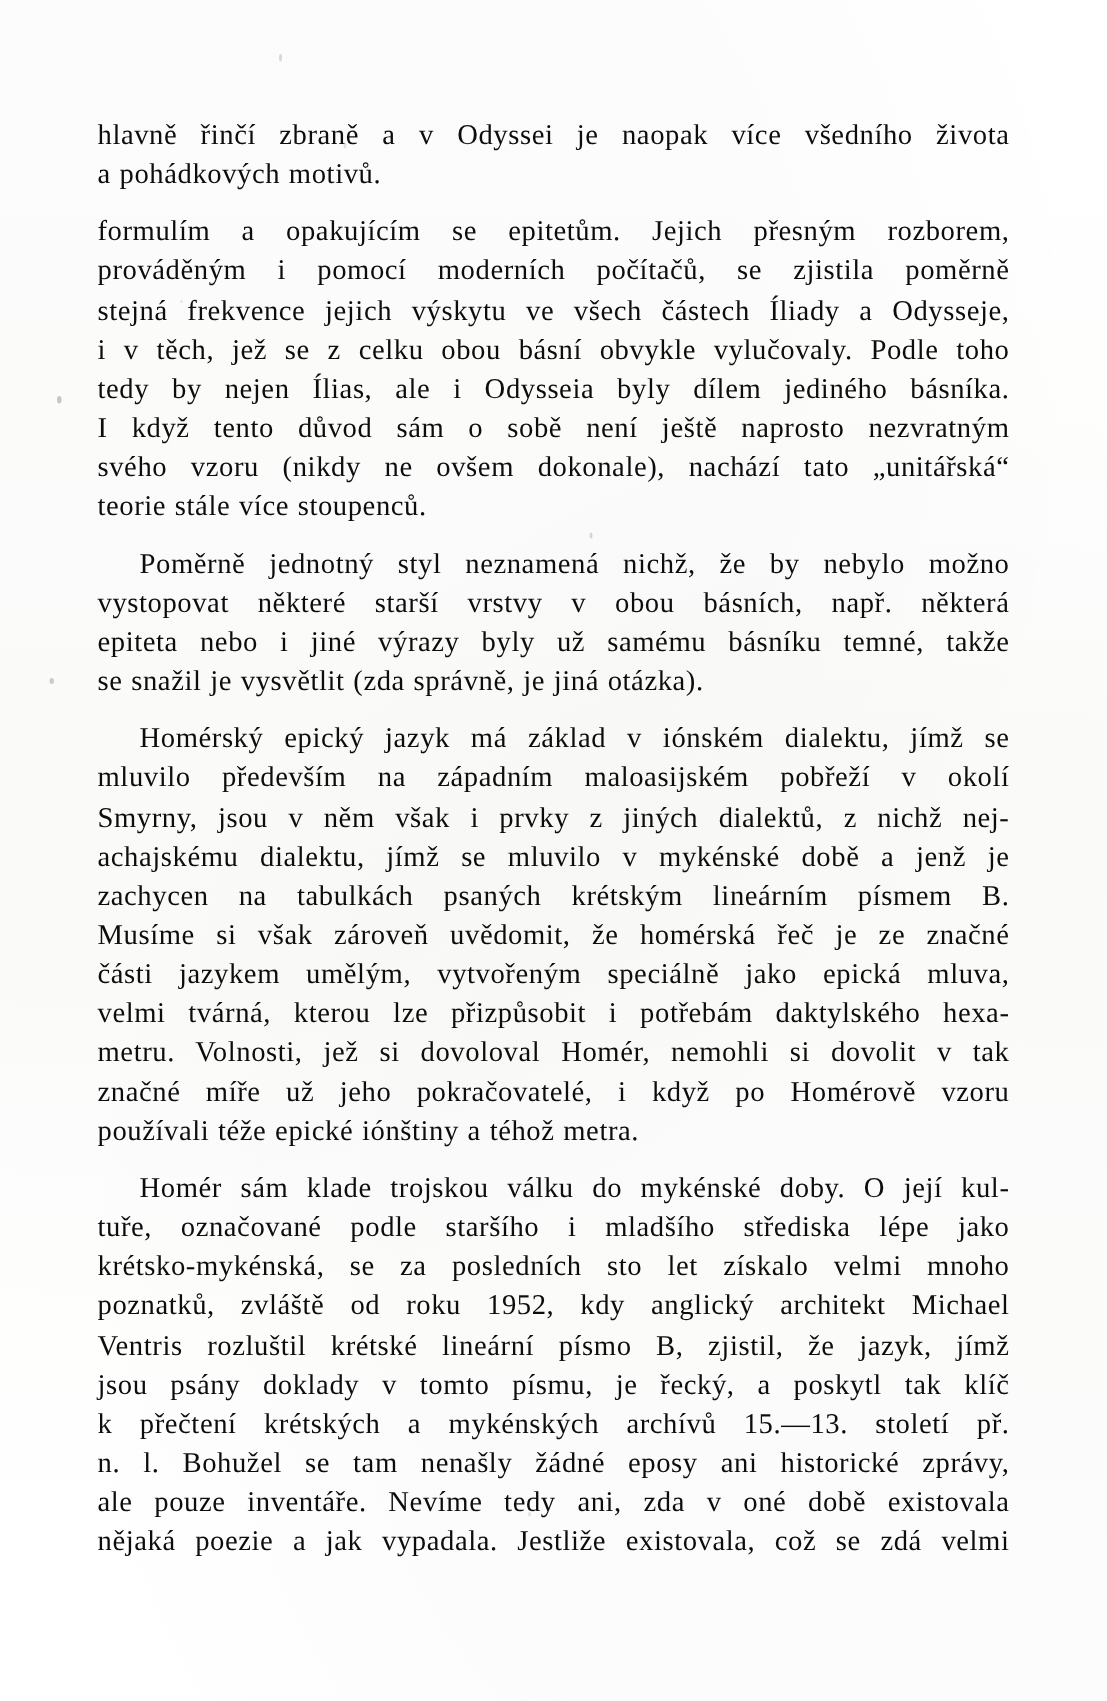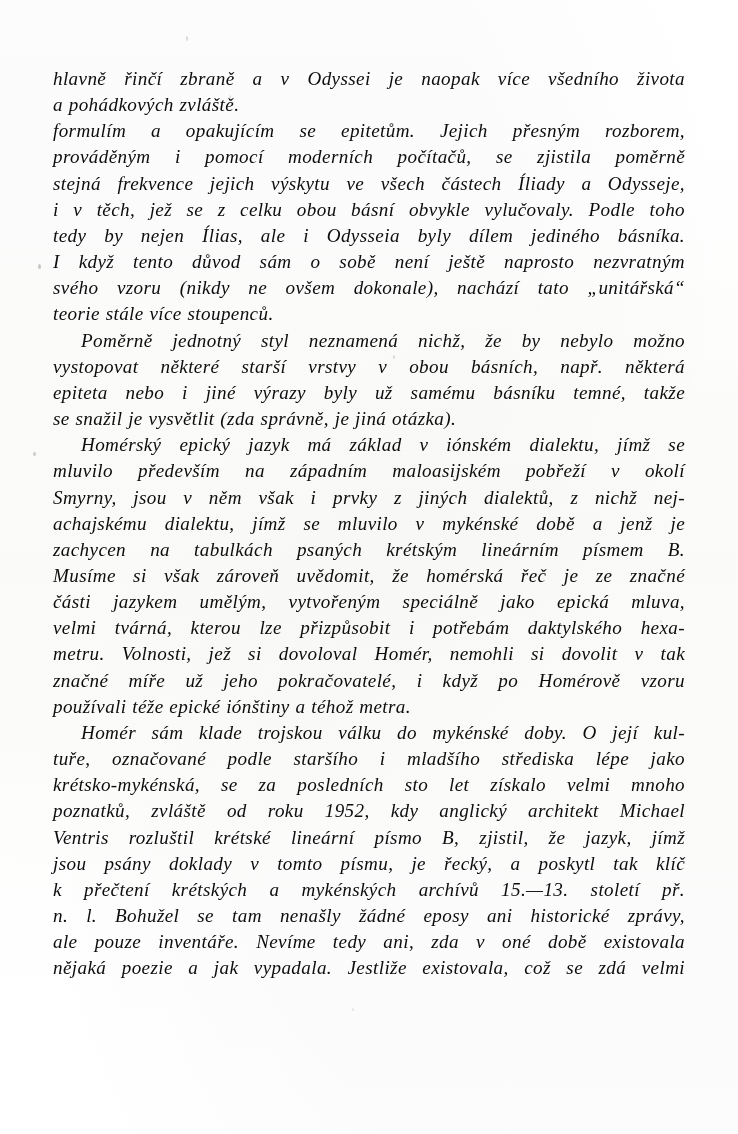--- a/index.html
+++ b/index.html
@@ -36,30 +36,29 @@
 
   #text-block {
     position: absolute;
     left: 53px;
     top: 66px;
     width: 632px;
     z-index: 2;
   }
 
   p.para {
-    margin: 0;
+    margin: 12px;
     font-size: 19.1px;
     line-height: 26.15px;
     text-align: justify;
     text-align-last: left;
     letter-spacing: 0.02em;
     word-spacing: 0.035em;
     text-indent: 0;
     hyphens: none;
-    font-style: italic;
   }
 
   
   .lines {
     display: block;
   }
   .ln {
     display: block;
     white-space: pre;
     font-size: 19.1px;
@@ -114,21 +113,21 @@
   <span class="speck" style="left:393px; top:355px; width:2px; height:4px; opacity:.30;"></span>
   <span class="speck" style="left:120px; top:200px; width:2px; height:2px; opacity:.18;"></span>
   <span class="speck" style="left:660px; top:620px; width:2px; height:3px; opacity:.18;"></span>
   <span class="speck" style="left:352px; top:1008px; width:2px; height:3px; opacity:.20;"></span>
 
   <div id="text-block">
 
     <p class="para">
       <span class="lines">
         <span class="ln j">hlavně řinčí zbraně a v Odyssei je naopak více všedního  života</span>
-        <span class="ln last">a pohádkových zvláště.</span>
+        <span class="ln last">a pohádkových motivů.</span>
       </span>
     </p>
 
     <p class="para">
       <span class="lines">
         <span class="ln j">formulím a opakujícím se epitetům. Jejich přesným rozborem,</span>
         <span class="ln j">prováděným i pomocí moderních počítačů, se zjistila poměrně</span>
         <span class="ln j">stejná frekvence jejich výskytu ve všech částech Íliady a Odysseje,</span>
         <span class="ln j">i v těch, jež se z celku obou básní obvykle vylučovaly. Podle toho</span>
         <span class="ln j">tedy by nejen Ílias, ale i Odysseia byly dílem jediného básníka.</span>

